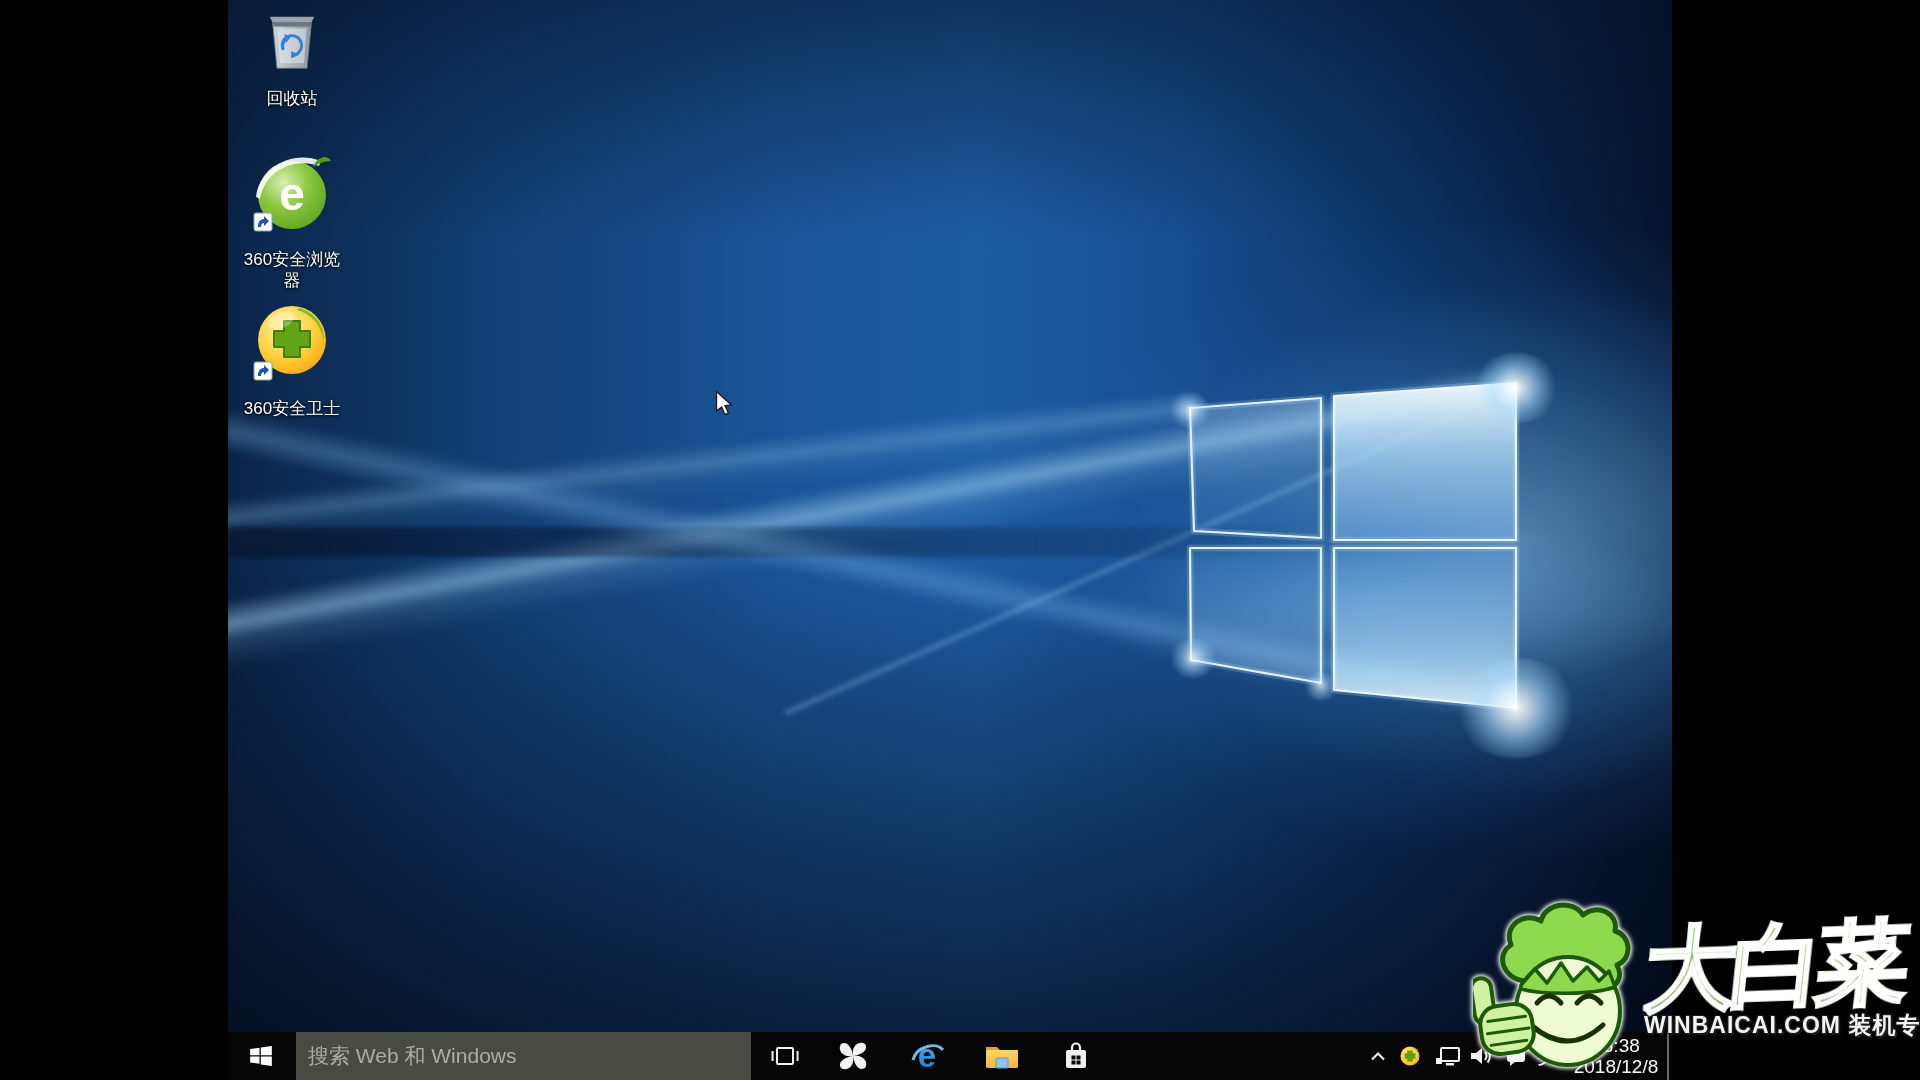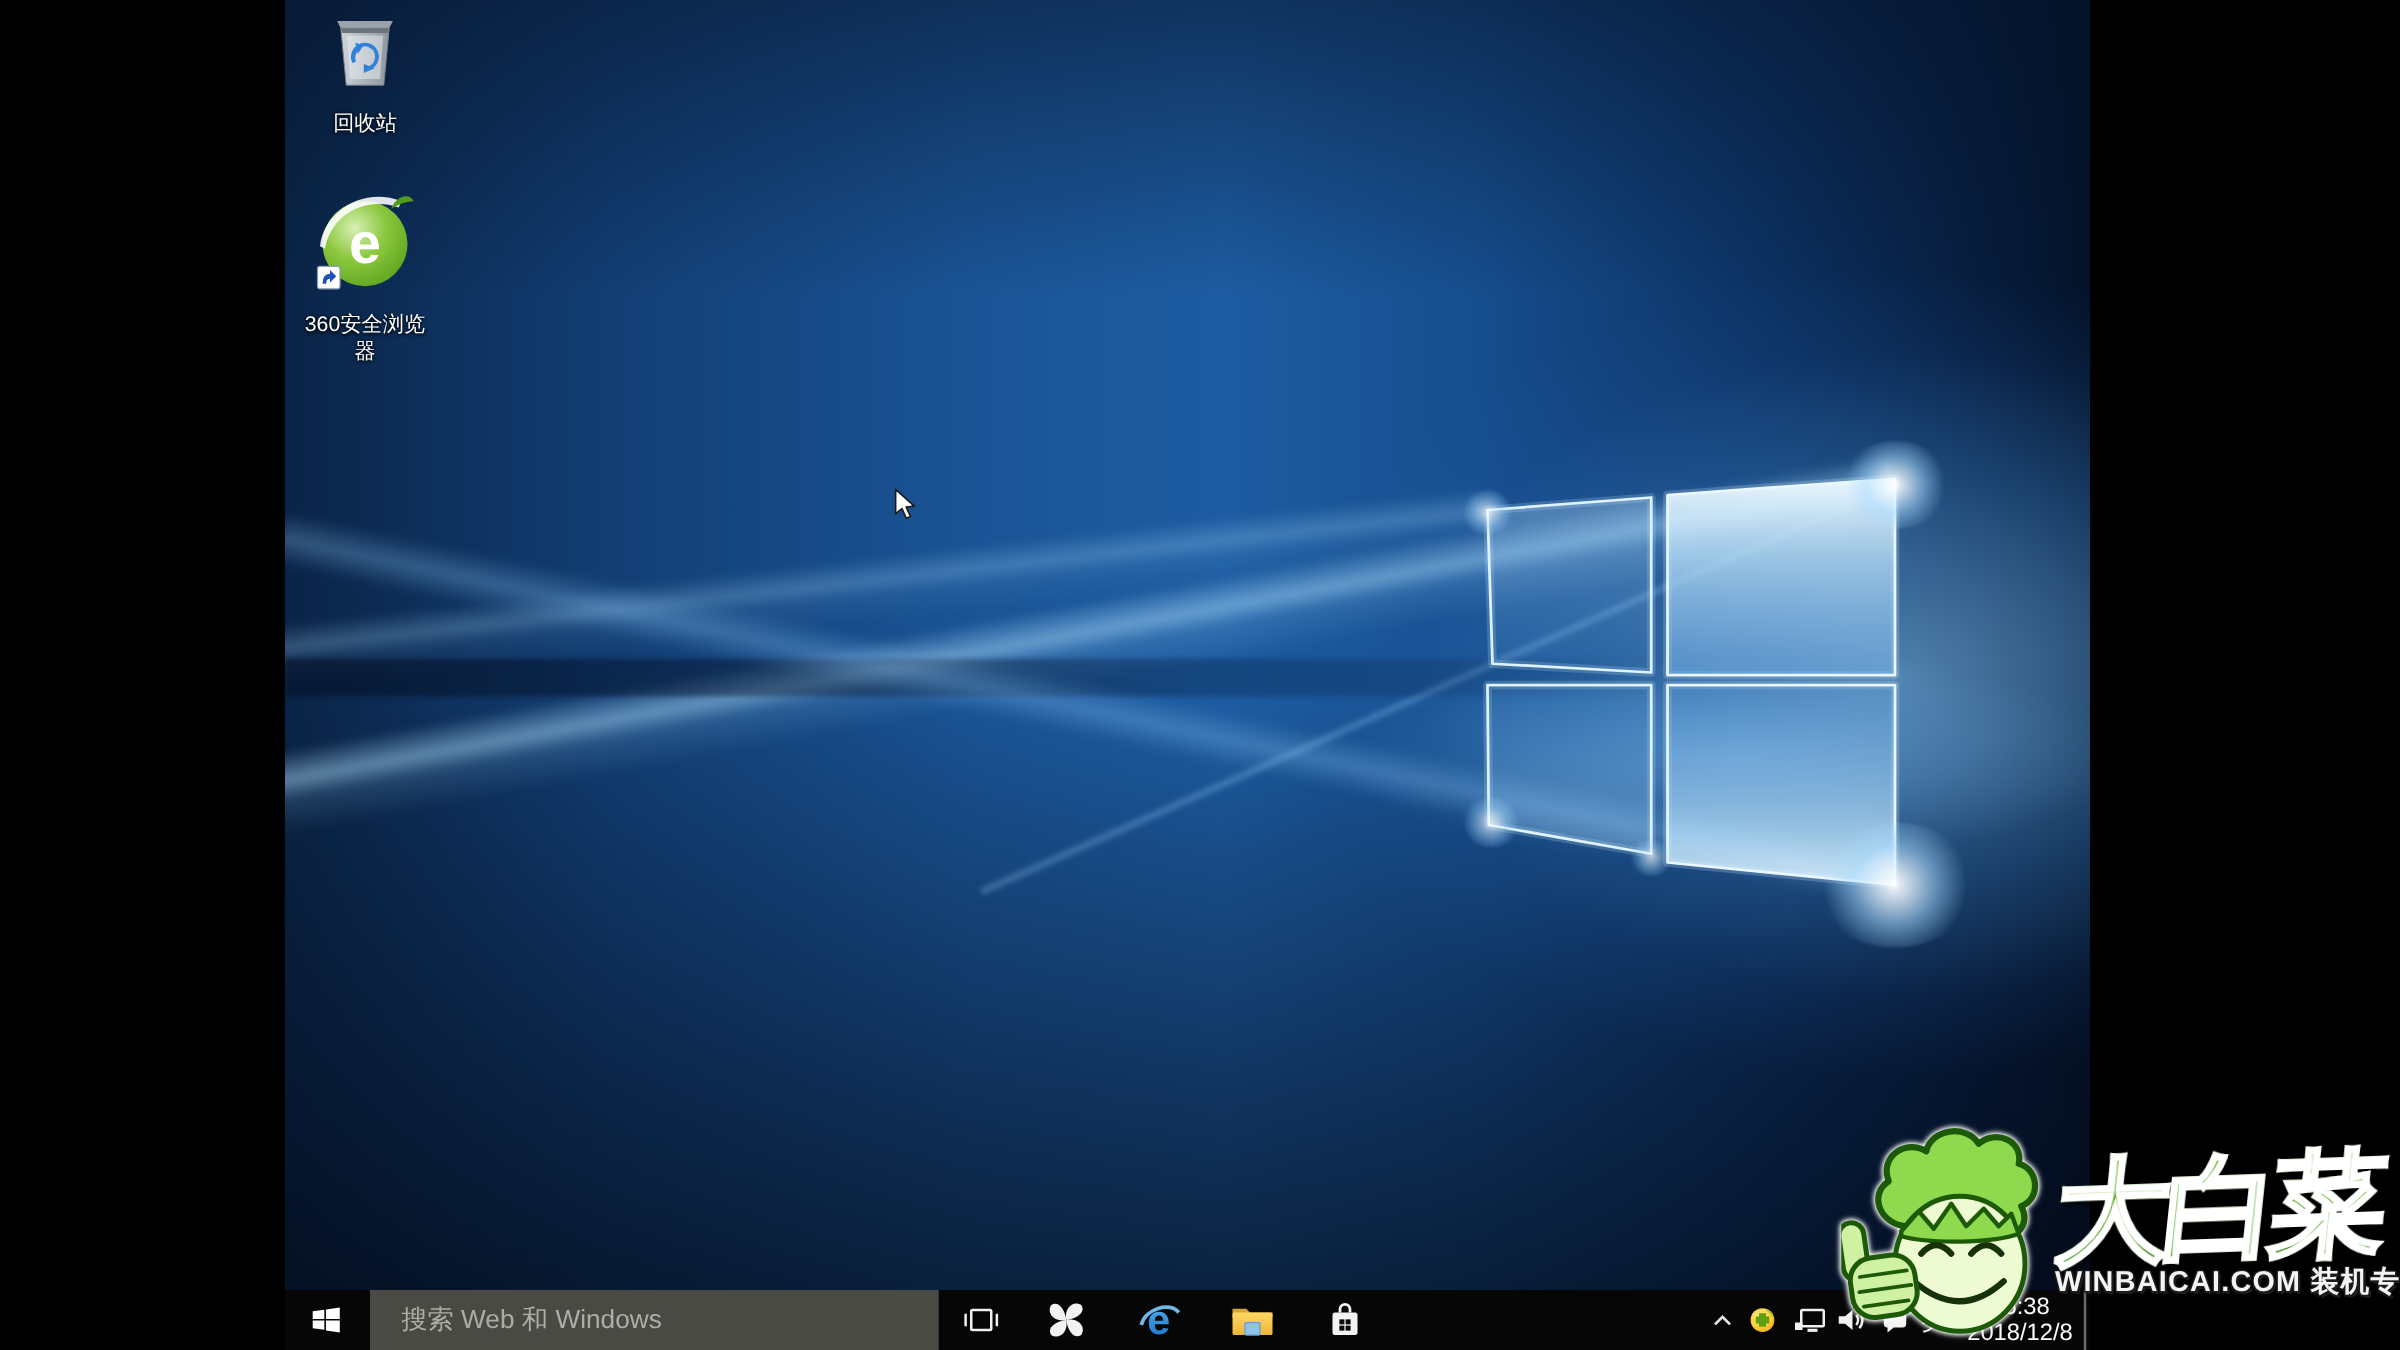--- a/index.html
+++ b/index.html
@@ -52,21 +52,21 @@
   #icon-guard   { top:300px; }
 
   
   .cursor { position:absolute; left:487px; top:390px; z-index:6; }
 
   
   .taskbar { position:absolute; left:0; bottom:0; width:1444px; height:48px; background:#060606; z-index:8; }
   .start-btn { position:absolute; left:0; top:0; width:66px; height:48px; display:flex; align-items:center; justify-content:center; }
   .search-box { position:absolute; left:68px; top:0; width:455px; height:48px; background:#4a4a45; display:flex; align-items:center; }
   .search-box input { width:100%; height:100%; background:transparent; border:none; outline:none;
-    font-size:21px; color:#c9c8c2; padding-left:25px; font-family:inherit; }
+    font-size:21px; color:#c9c8c2; padding-left:12px; font-family:inherit; }
   .search-box input::placeholder { color:#aeaca6; opacity:1; }
   .tb-btn { position:absolute; top:0; width:56px; height:48px; display:flex; align-items:center; justify-content:center; }
   .tray-btn { position:absolute; top:0; height:48px; display:flex; align-items:center; justify-content:center; }
   .lang { font-size:22px; color:#f5f5f5; }
   .clock { position:absolute; left:1336px; top:0; width:104px; height:48px; color:#fafafa;
     font-size:19px; line-height:21px; text-align:center; padding-top:3px; }
   .tb-divider { position:absolute; left:1439px; top:0; width:2px; height:48px; background:rgba(190,190,190,.55); }
 
   
   .watermark { position:absolute; left:0; top:0; width:1920px; height:1080px; pointer-events:none; z-index:20; }
@@ -176,20 +176,40 @@
         <rect x="1" y="60" width="18" height="18" rx="2" fill="#fff" stroke="#8aa0b4"></rect>
         <path d="M5,74 Q5,66 11,66 L11,63 L16,68 L11,73 L11,70 Q8,70 8,74 Z" fill="#1e52b7"></path>
       </g>
     </svg>
     <div class="lbl">
       <div>360安全浏览</div>
       <div>器</div>
     </div>
   </div>
 
+  <div class="dicon" id="icon-guard">
+    <svg width="78" height="82" viewBox="0 0 78 82">
+      <defs>
+        <radialGradient id="gdG" cx=".4" cy=".32" r=".85">
+          <stop offset="0" stop-color="#fff0a8"></stop>
+            <stop offset=".5" stop-color="#ffd23e"></stop>
+            <stop offset="1" stop-color="#f09a06"></stop>
+        </radialGradient>
+      </defs>
+      <circle cx="39" cy="40" r="34" fill="url(#gdG)"></circle>
+      <path d="M46,8 C62,12 72,26 71,42 C68,24 58,14 44,10 Z" fill="#7fbe2b"></path>
+      <path d="M31,21 h16 v10 h10 v16 h-10 v10 h-16 v-10 h-10 v-16 h10 z" fill="#61a414" stroke="#3f7d0c" stroke-width="2" stroke-linejoin="round"></path>
+      <ellipse cx="28" cy="20" rx="14" ry="8" fill="rgba(255,255,255,.30)" transform="rotate(-22 28 20)"></ellipse>
+      <g>
+        <rect x="1" y="62" width="18" height="18" rx="2" fill="#fff" stroke="#8aa0b4"></rect>
+        <path d="M5,76 Q5,68 11,68 L11,65 L16,70 L11,75 L11,72 Q8,72 8,76 Z" fill="#1e52b7"></path>
+      </g>
+    </svg>
+    <div class="lbl">360安全卫士</div>
+  </div>
 
   <div class="cursor">
     <svg width="20" height="28" viewBox="0 0 20 28">
       <path d="M1.5,1.5 L1.5,21 L6.6,16.9 L10,24.6 L13.4,23.1 L9.9,15.6 L16.4,14.9 Z" fill="#ffffff" stroke="#1a1a1a" stroke-width="1.3" stroke-linejoin="round"></path>
     </svg>
   </div>
 
   <div class="taskbar">
 
     <div class="start-btn">

